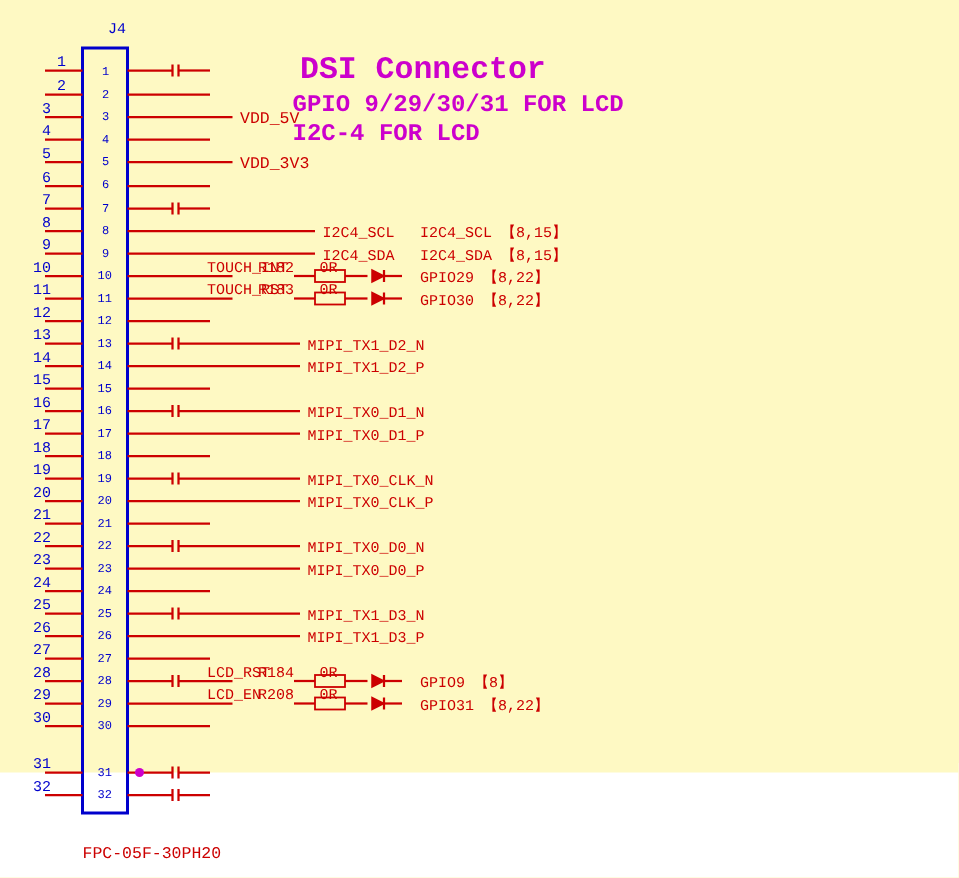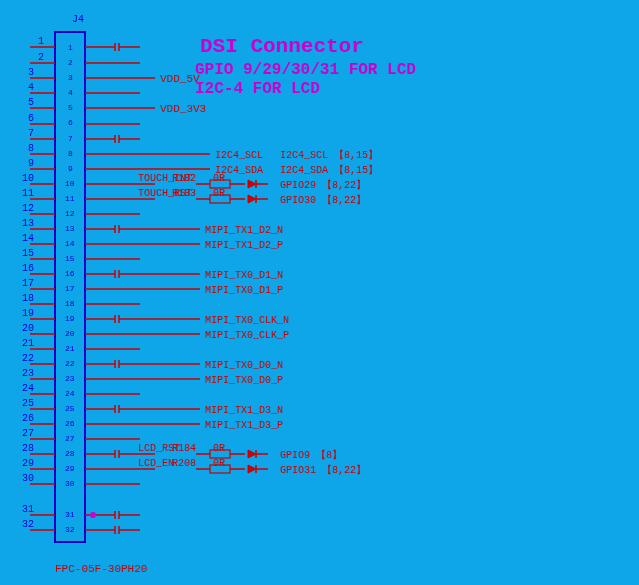--- a/index.html
+++ b/index.html
@@ -7,22 +7,22 @@
       background: #ffffff;
       font-family: 'Courier New', Courier, monospace;
       width: 639px;
       height: 585px;
       overflow: hidden;
       position: relative;
     }
     .schematic-container {
       position: relative;
       width: 639px;
-      height: 585px;
-      background: #0ea5e9;
+      height: 515px;
+      background: #fef9c3;
     }
     svg {
       position: absolute;
       top: 0;
       left: 0;
       width: 639px;
       height: 585px;
     }
     .pin-number {
       font-size: 10px;

